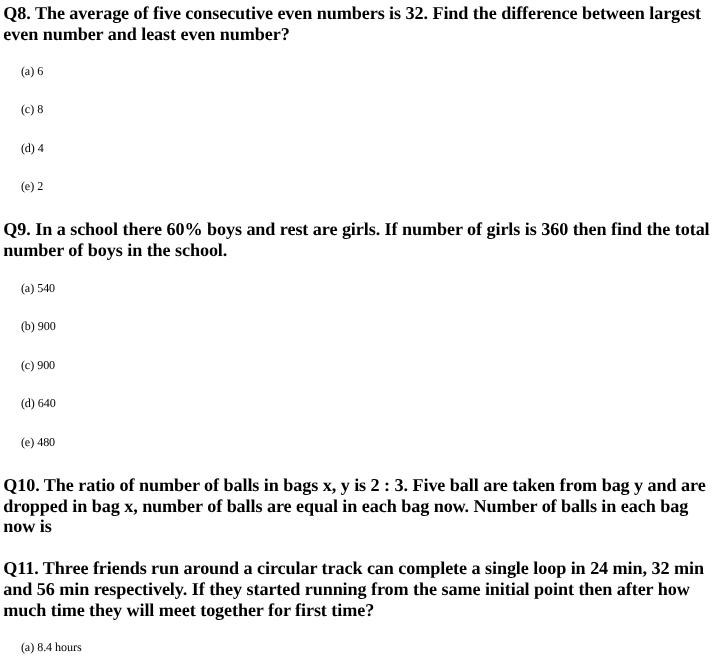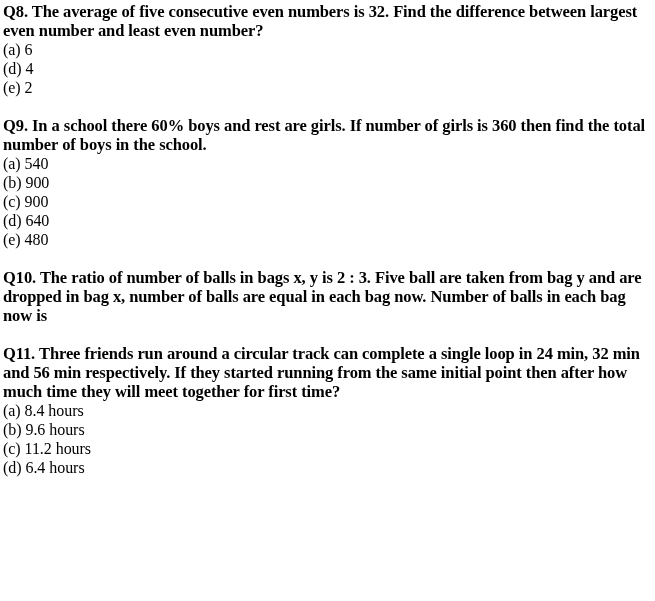--- a/index.html
+++ b/index.html
@@ -37,37 +37,38 @@
     padding: 0;
     word-spacing: 0.1px;
   }
   .options {
     list-style: none;
     margin: 0;
     padding: 0;
   }
   .option {
     font-weight: normal;
-    font-size: 16px;
+    font-size: 11px;
     line-height: 19px;
     letter-spacing: -0.05px;
-    margin: 0;
+    margin: 16px;
     padding: 0;
     white-space: pre;
   }
 </style>
 </head>
 <body style="background-color: rgb(255, 255, 255); color: rgb(0, 0, 0);">
 
 <div id="page">
 
   <div class="qblock">
     <p class="stem">Q8. The average of five consecutive even numbers is 32. Find the difference between largest even number and least even number?</p>
     <ul class="options">
       <li class="option">(a) 6</li>
+      <li class="option">(c) 8</li>
       <li class="option">(d) 4</li>
       <li class="option">(e) 2</li>
     </ul>
   </div>
 
   <div class="qblock">
     <p class="stem">Q9. In a school there 60% boys and rest are girls. If number of girls is 360 then find the total number of boys in the school.</p>
     <ul class="options">
       <li class="option">(a) 540</li>
       <li class="option">(b) 900</li>

